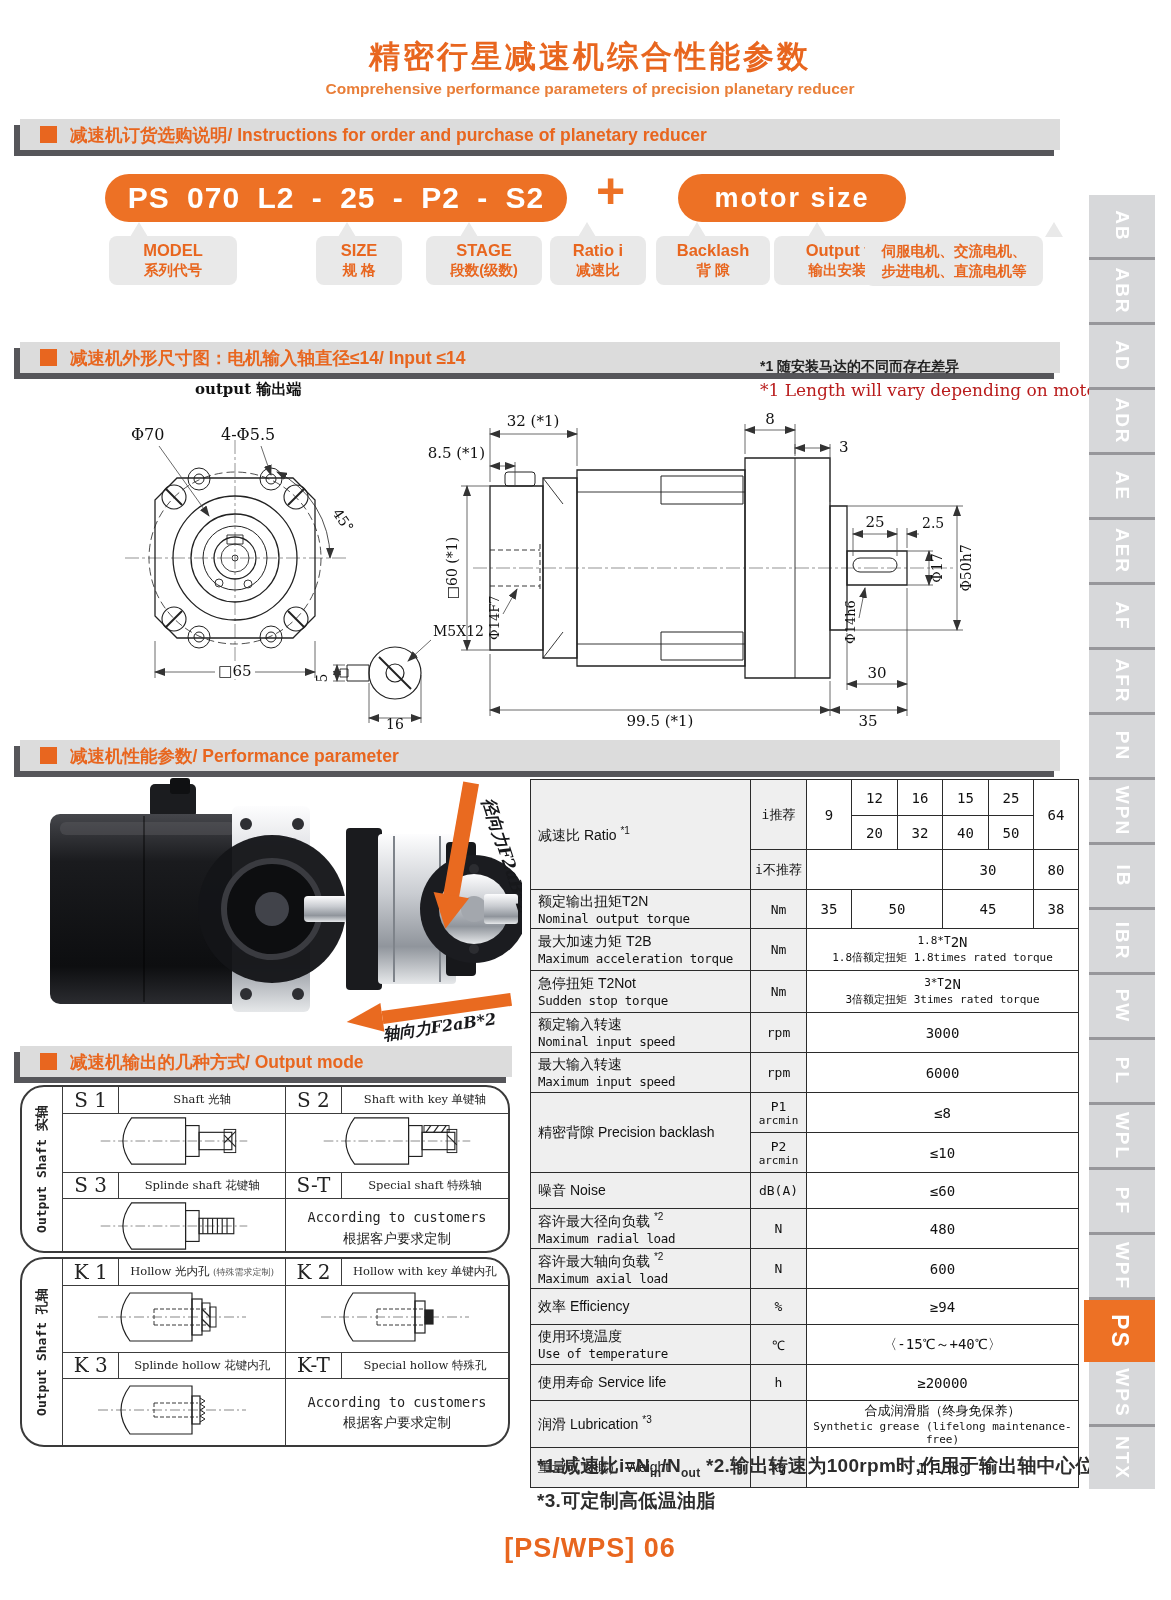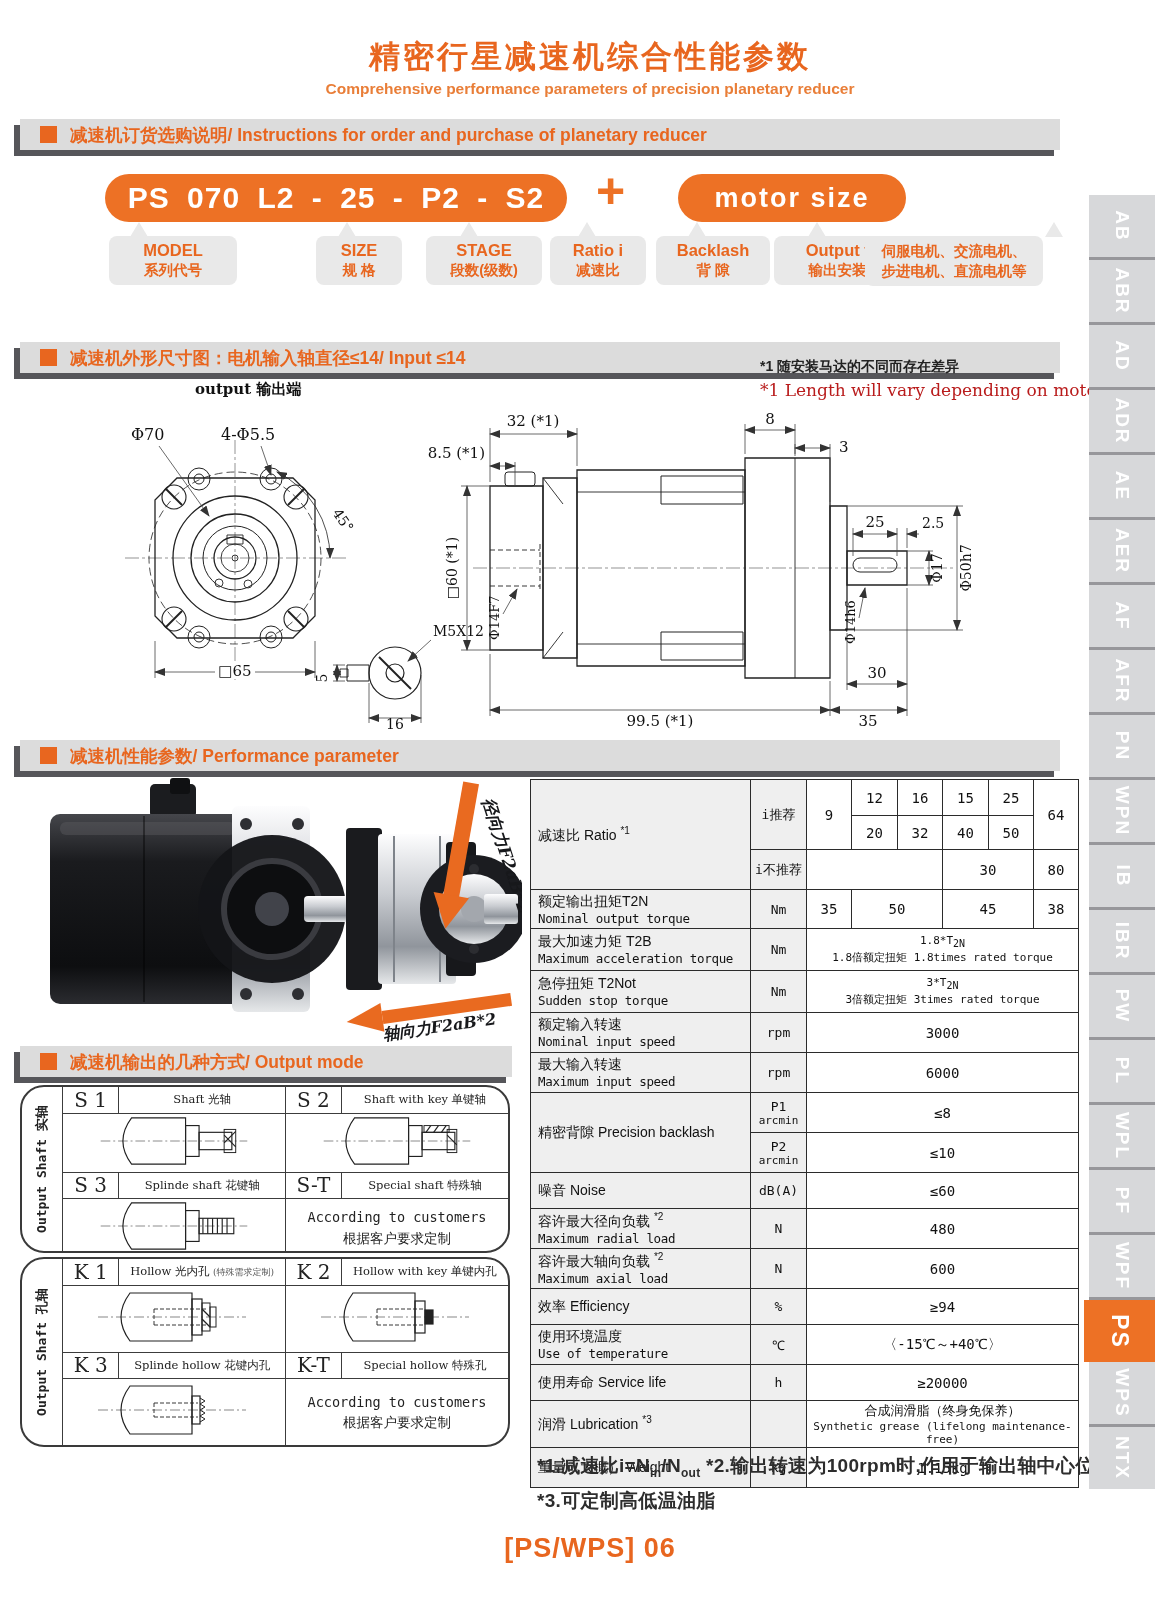--- a/index.html
+++ b/index.html
@@ -55,21 +55,21 @@
   table.perf{left:530px;top:779px;width:548px;border-collapse:collapse;table-layout:fixed;
              position:absolute;font-family:"DejaVu Sans Mono","Liberation Mono",monospace;}
   table.perf td{border:1px solid var(--line);text-align:center;vertical-align:middle;
                 padding:1px 2px;font-size:14px;color:#111;overflow:hidden;}
   table.perf td.name{background:#EFEFEF;text-align:left;padding-left:7px;}
   table.perf td.unit{background:#EFEFEF;font-size:13px;}
   table.perf .cn{font-size:14px;font-family:"Liberation Sans","DejaVu Sans",sans-serif;display:block;}
   table.perf .en{font-size:12.5px;display:block;letter-spacing:-0.3px;}
   table.perf .small{font-size:11px;display:block;}
   table.perf sup{font-size:10px;}
-  table.perf sub{font-size:10px;}
+  table.perf sub{font-size:14px;}
 
   
   .om-group{left:20px;width:490px;border:2px solid #3a3a3a;border-radius:24px;
             display:flex;overflow:hidden;box-sizing:border-box;background:#fff;}
   .om-label{width:40px;border-right:1.5px solid #3c3c3c;display:flex;align-items:center;
             justify-content:center;flex:0 0 auto;}
   .om-label span{transform:rotate(-90deg);white-space:nowrap;font-size:13px;font-weight:700;
                  font-family:"DejaVu Sans Mono","Liberation Mono",monospace;color:#222;}
   .om-t{border-collapse:collapse;table-layout:fixed;flex:1;}
   .om-t td{padding:0;vertical-align:middle;text-align:center;}

